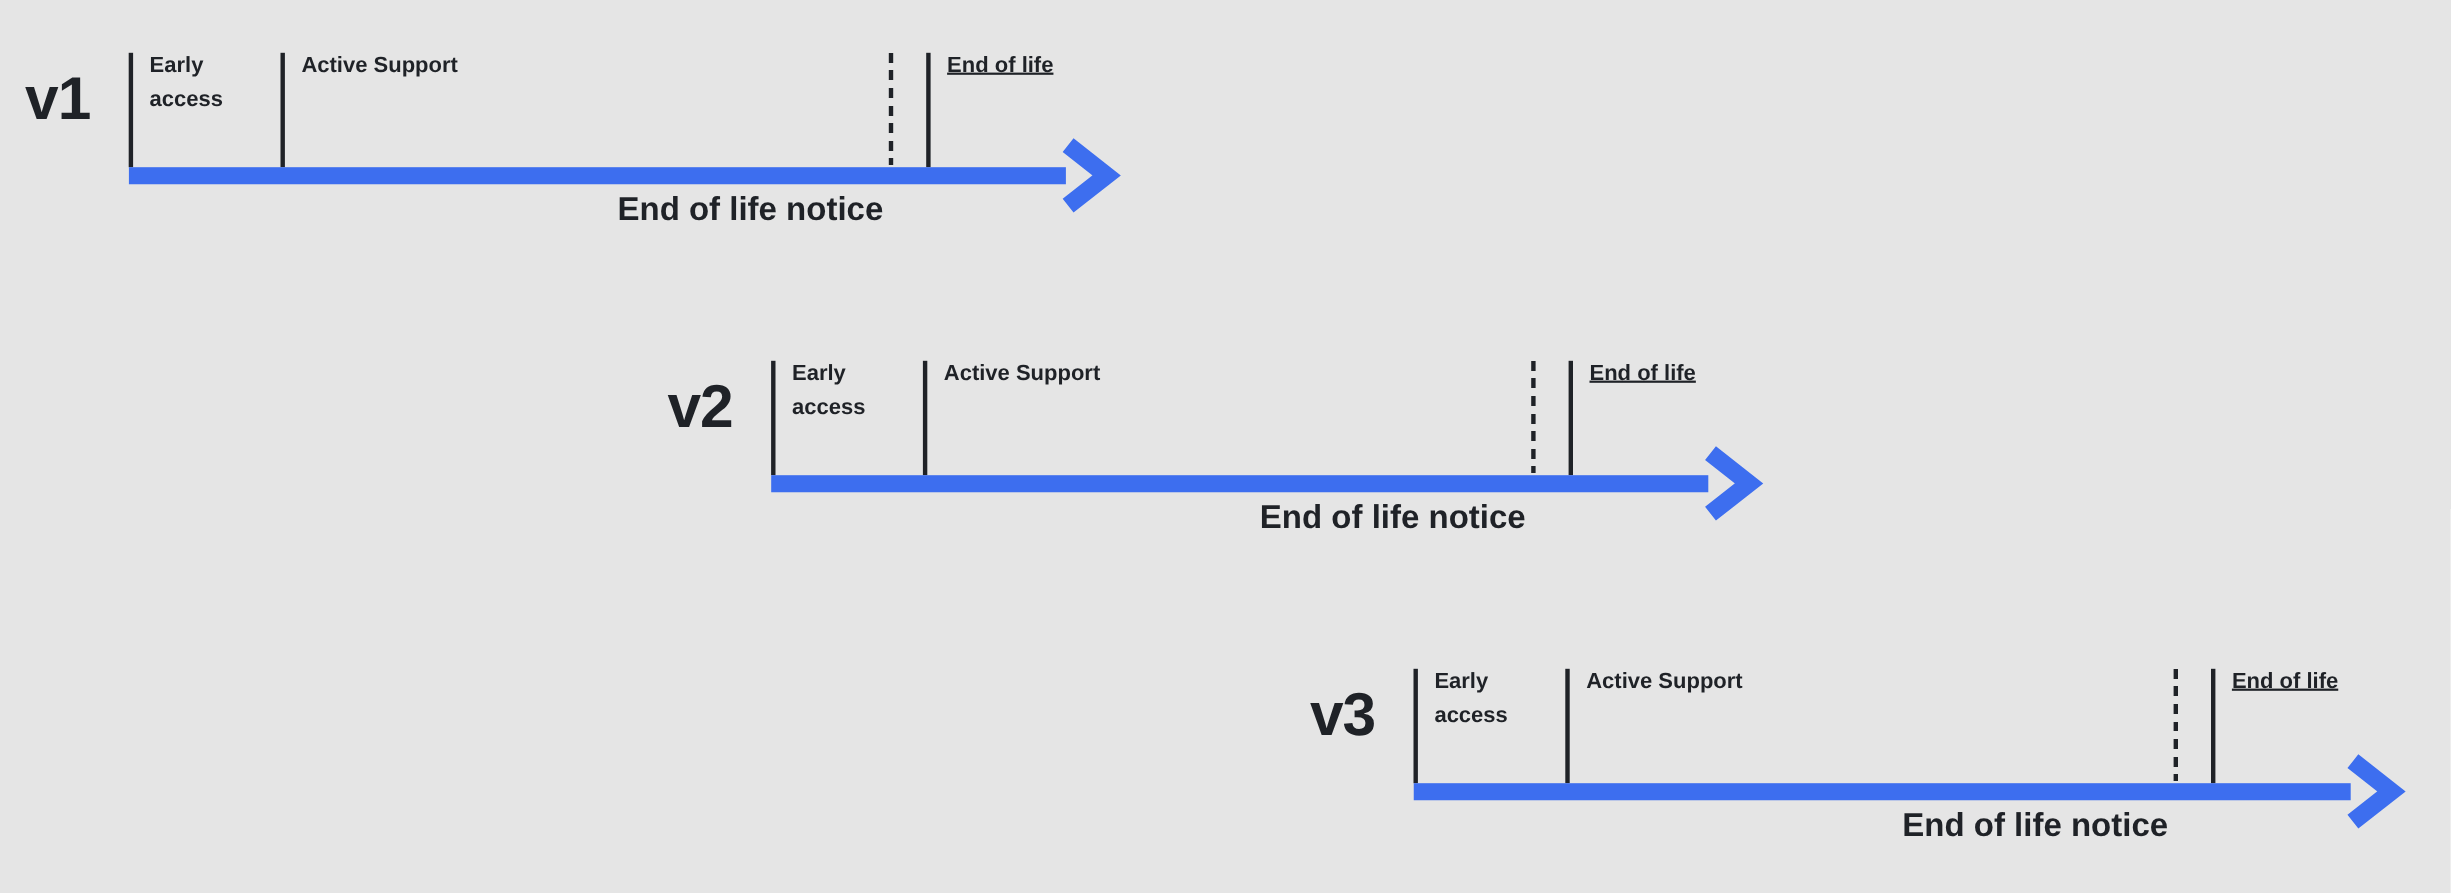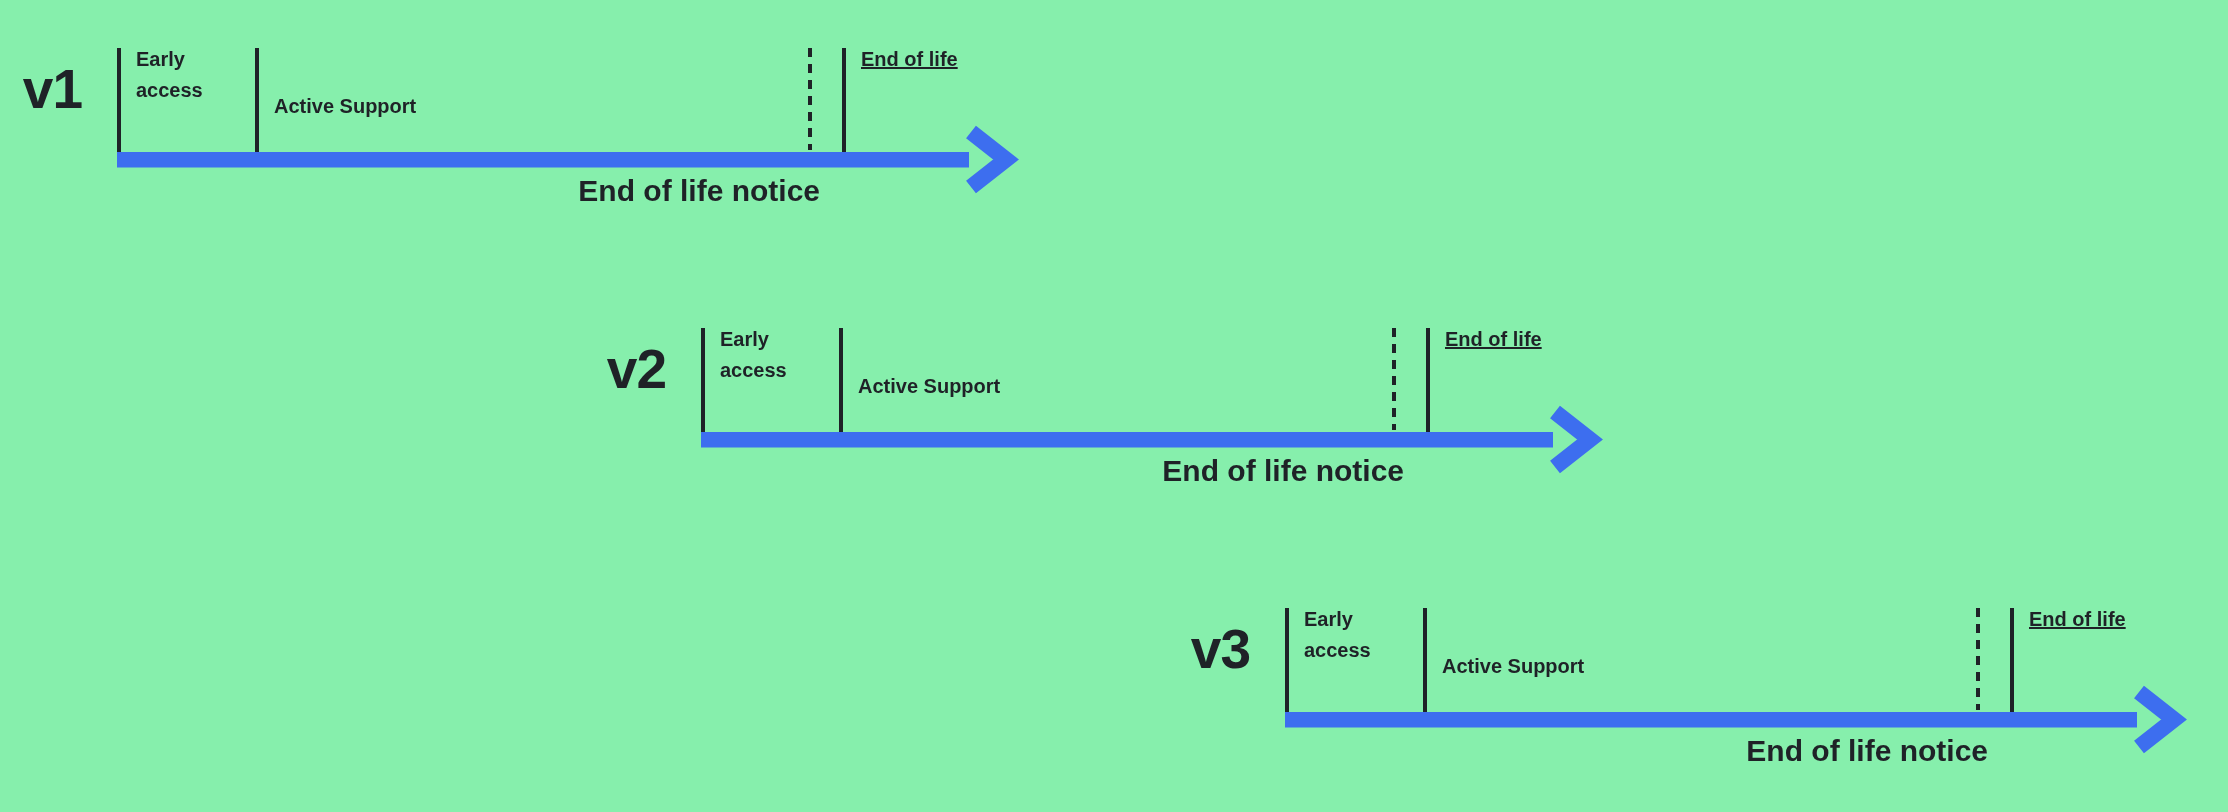--- a/index.html
+++ b/index.html
@@ -10,21 +10,21 @@
   html, body { background: #ffffff; }
   body {
     font-family: "Liberation Sans", sans-serif;
     font-weight: 700;
     color: var(--ink);
   }
   .canvas {
     position: relative;
     width: 2228px;
     height: 812px;
-    background: #86efac;
+    background: #e5e5e5;
     overflow: hidden;
   }
   .timeline {
     position: absolute;
     width: 1010px;
     height: 190px;
   }
   .version-label {
     position: absolute;
     left: -145px;
@@ -58,26 +58,26 @@
     );
   }
   .phase-label {
     position: absolute;
     top: -4px;
     font-size: 20px;
     line-height: 31px;
     white-space: pre-line;
   }
   .label-early  { left: 19px; width: 115px; }
-  .label-active { left: 157px; width: 420px; white-space: nowrap; margin-top: 47px; }
+  .label-active { left: 157px; width: 420px; white-space: nowrap; }
   .label-eol    { left: 744px; width: 250px; white-space: nowrap; text-decoration: underline; }
   .notice-label {
     position: absolute;
     top: 127px;
-    left: 403px;
+    left: 386px;
     width: 300px;
     font-size: 30px;
     line-height: 31px;
     text-align: right;
     white-space: nowrap;
   }
   .arrow-svg {
     position: absolute;
     left: 0;
     top: 76px;

